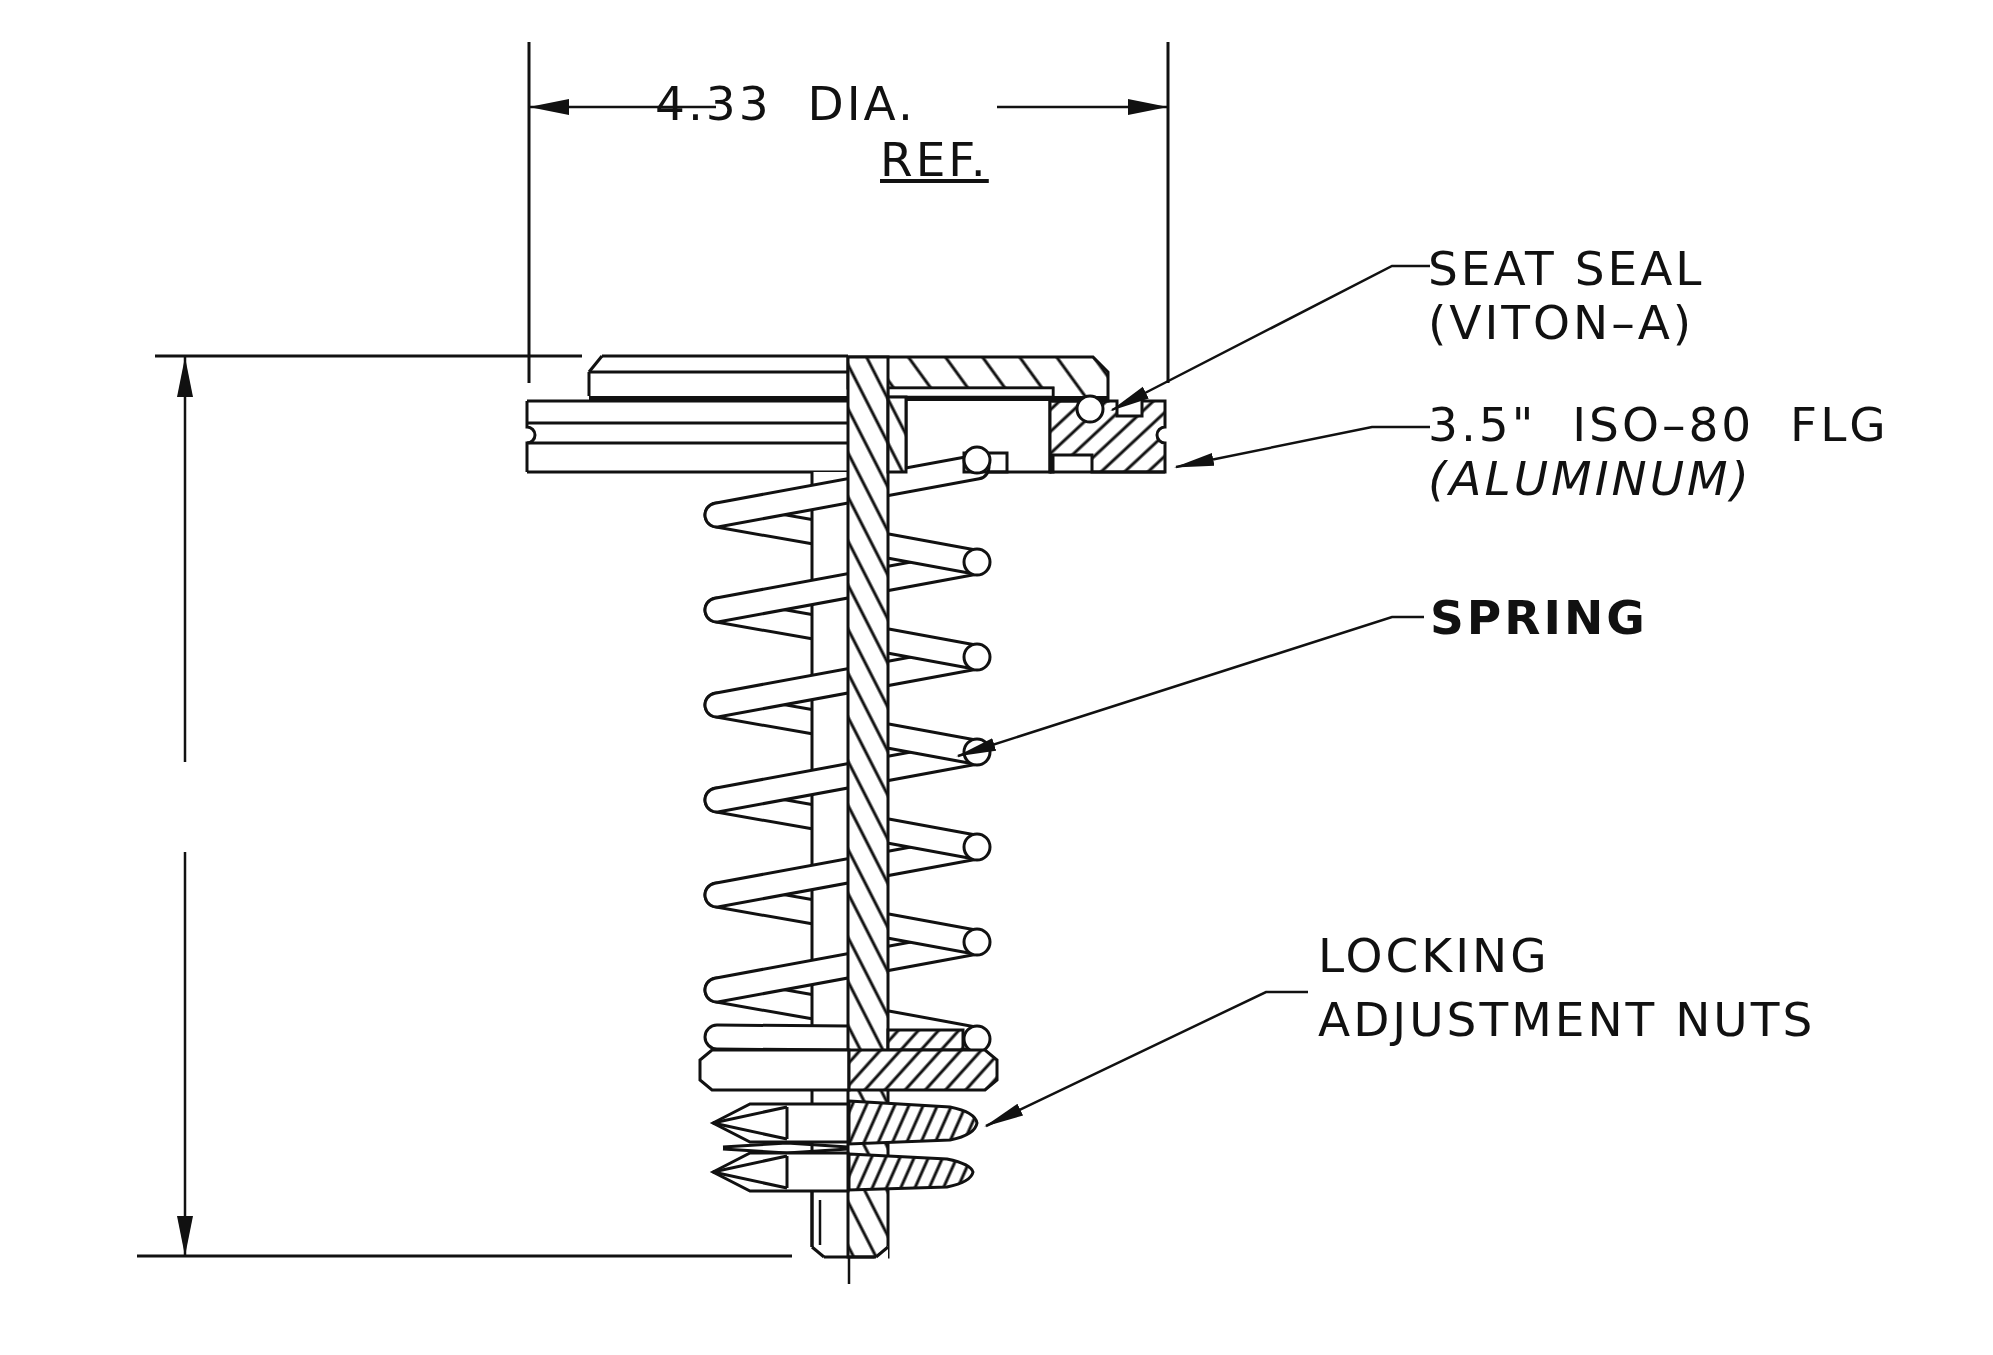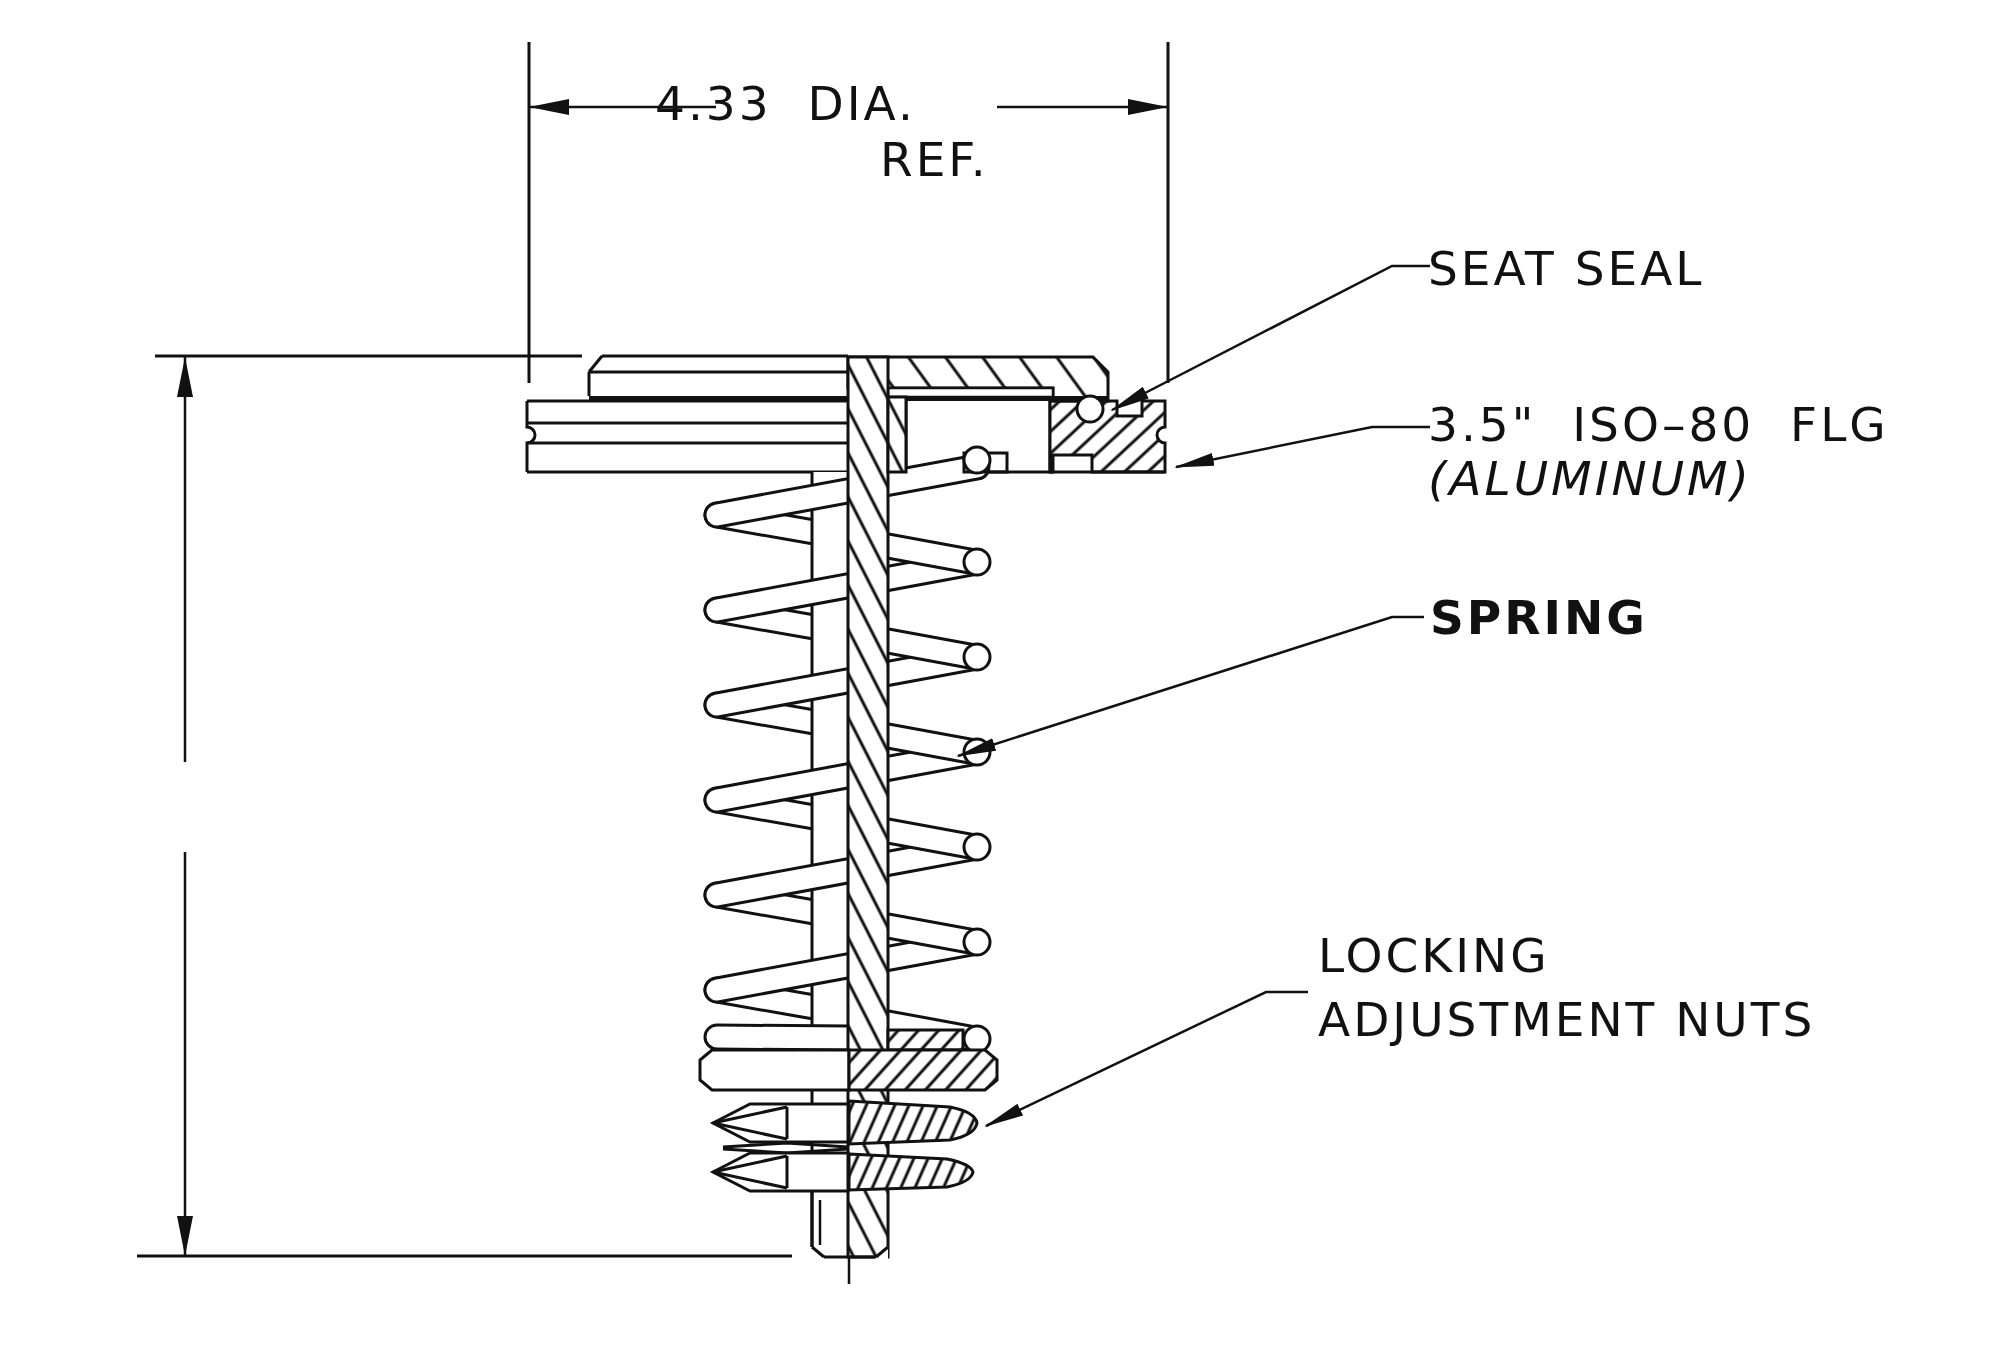--- a/index.html
+++ b/index.html
@@ -229,23 +229,24 @@
 
     <g fill="none" stroke="#111" stroke-width="2.5">
       <polyline points="1430,266 1392,266 1112,410" marker-end="url(#arr)"></polyline>
       <polyline points="1430,427 1372,427 1176,467" marker-end="url(#arr)"></polyline>
       <polyline points="1424,617 1392,617 958,756" marker-end="url(#arr)"></polyline>
       <polyline points="1308,992 1266,992 986,1126" marker-end="url(#arr)"></polyline>
     </g>
   </svg>
 
   <div class="lbl" style="left:655px;top:78px;">4.33  DIA.</div>
-  <div class="lbl" style="left:880px;top:134px;">REF.</div>
+  <div class="lbl" style="left:880px;top:134px;text-decoration:underline;">REF.</div>
 
   <div class="lbl" style="left:1428px;top:243px;">SEAT SEAL</div>
+  <div class="lbl" style="left:1428px;top:297px;">(VITON–A)</div>
 
   <div class="lbl" style="left:1428px;top:399px;">3.5"  ISO–80  FLG</div>
   <div class="lbl" style="left:1428px;top:453px;font-style:italic;">(ALUMINUM)</div>
 
   <div class="lbl" style="left:1430px;top:592px;font-weight:bold;">SPRING</div>
 
   <div class="lbl" style="left:1318px;top:994px;">ADJUSTMENT NUTS</div>
   <div class="lbl" style="left:1318px;top:930px;">LOCKING</div>
 
 </div>

